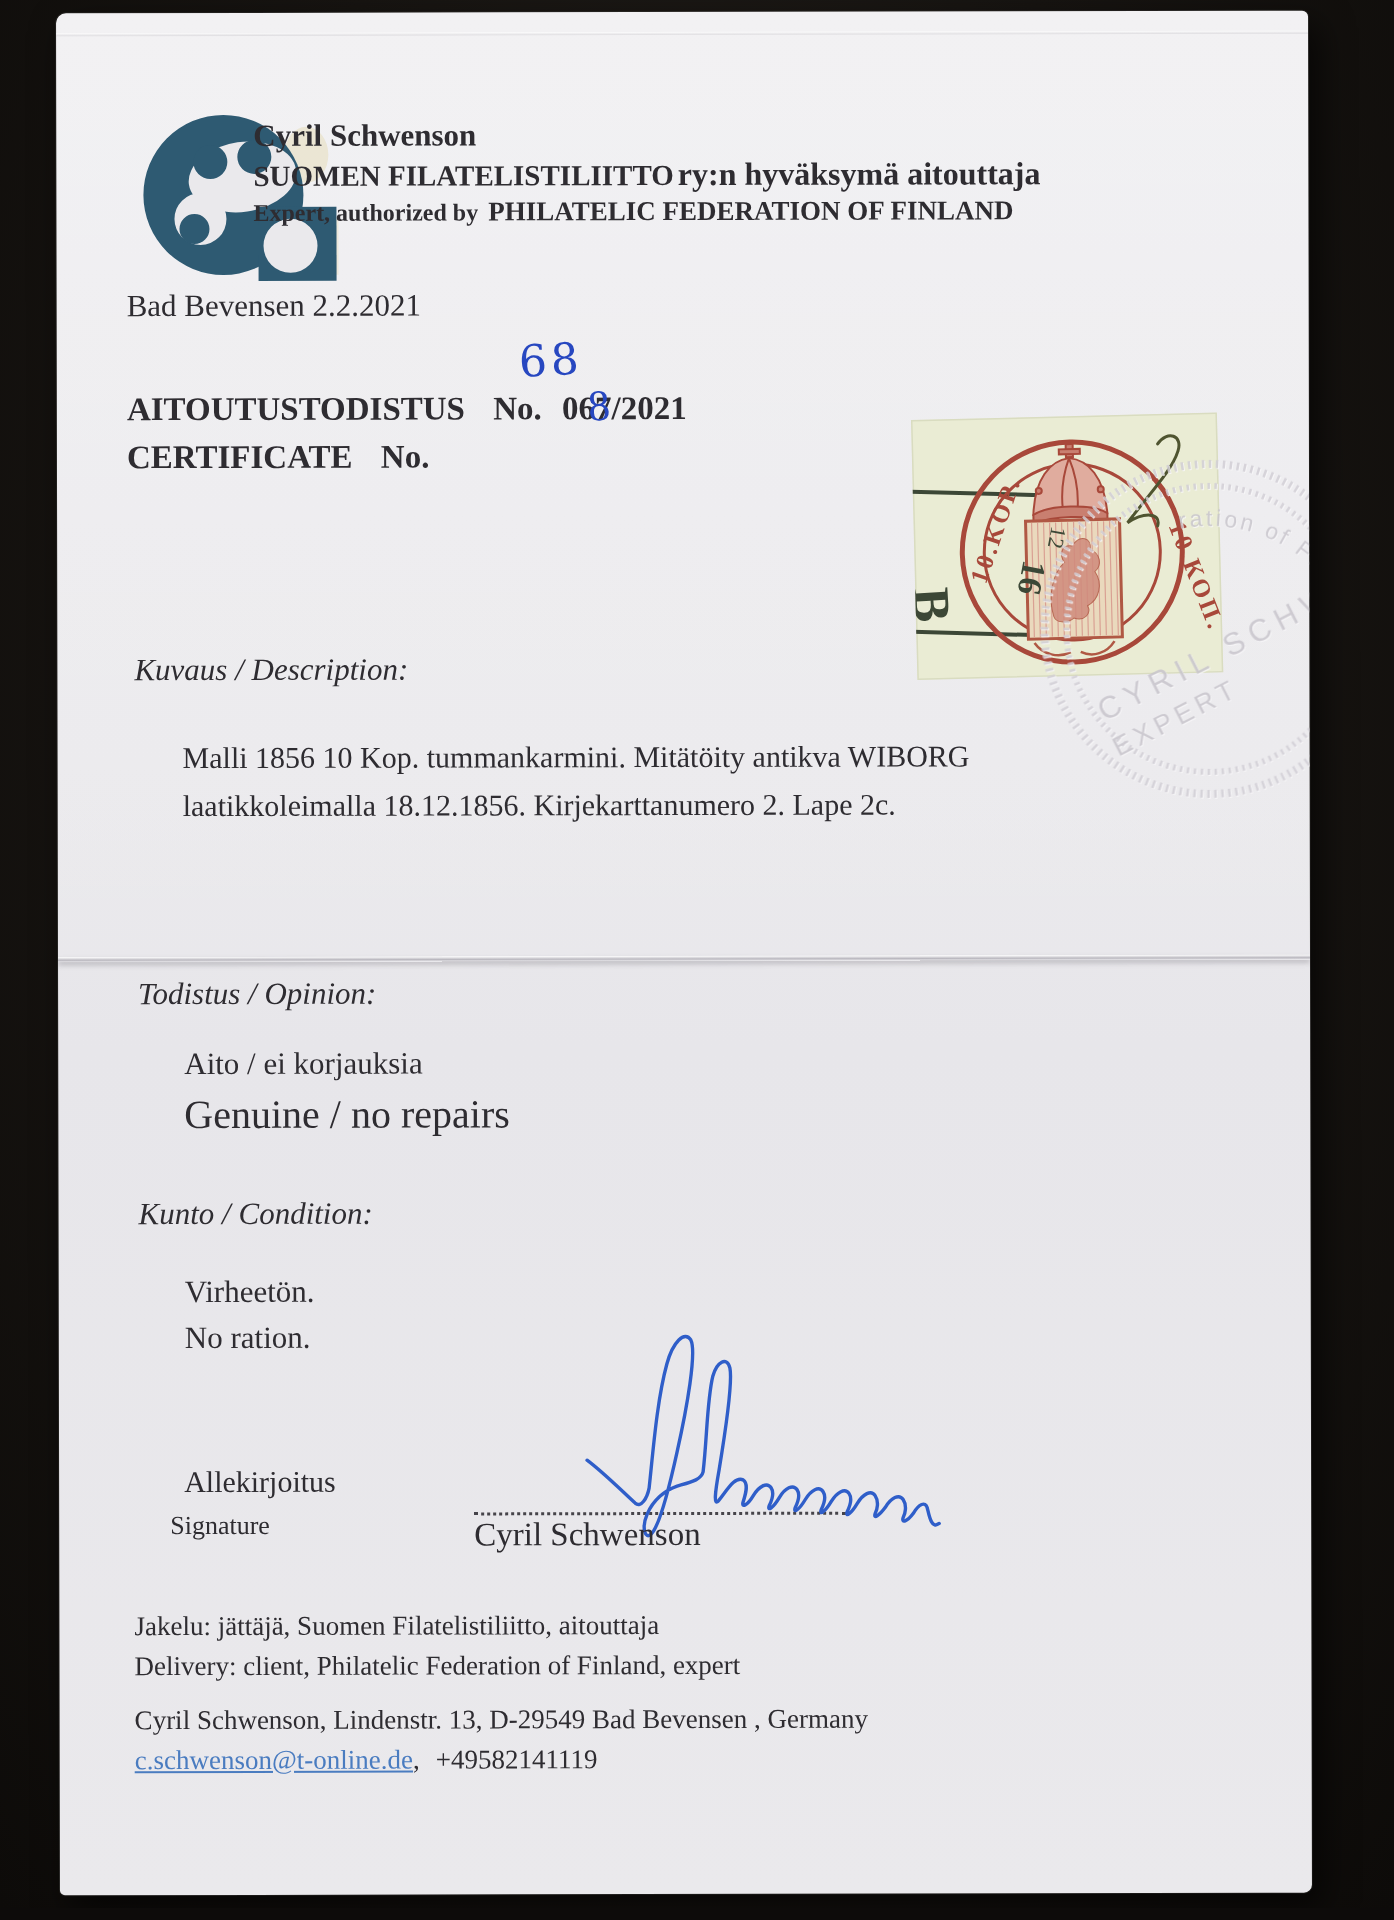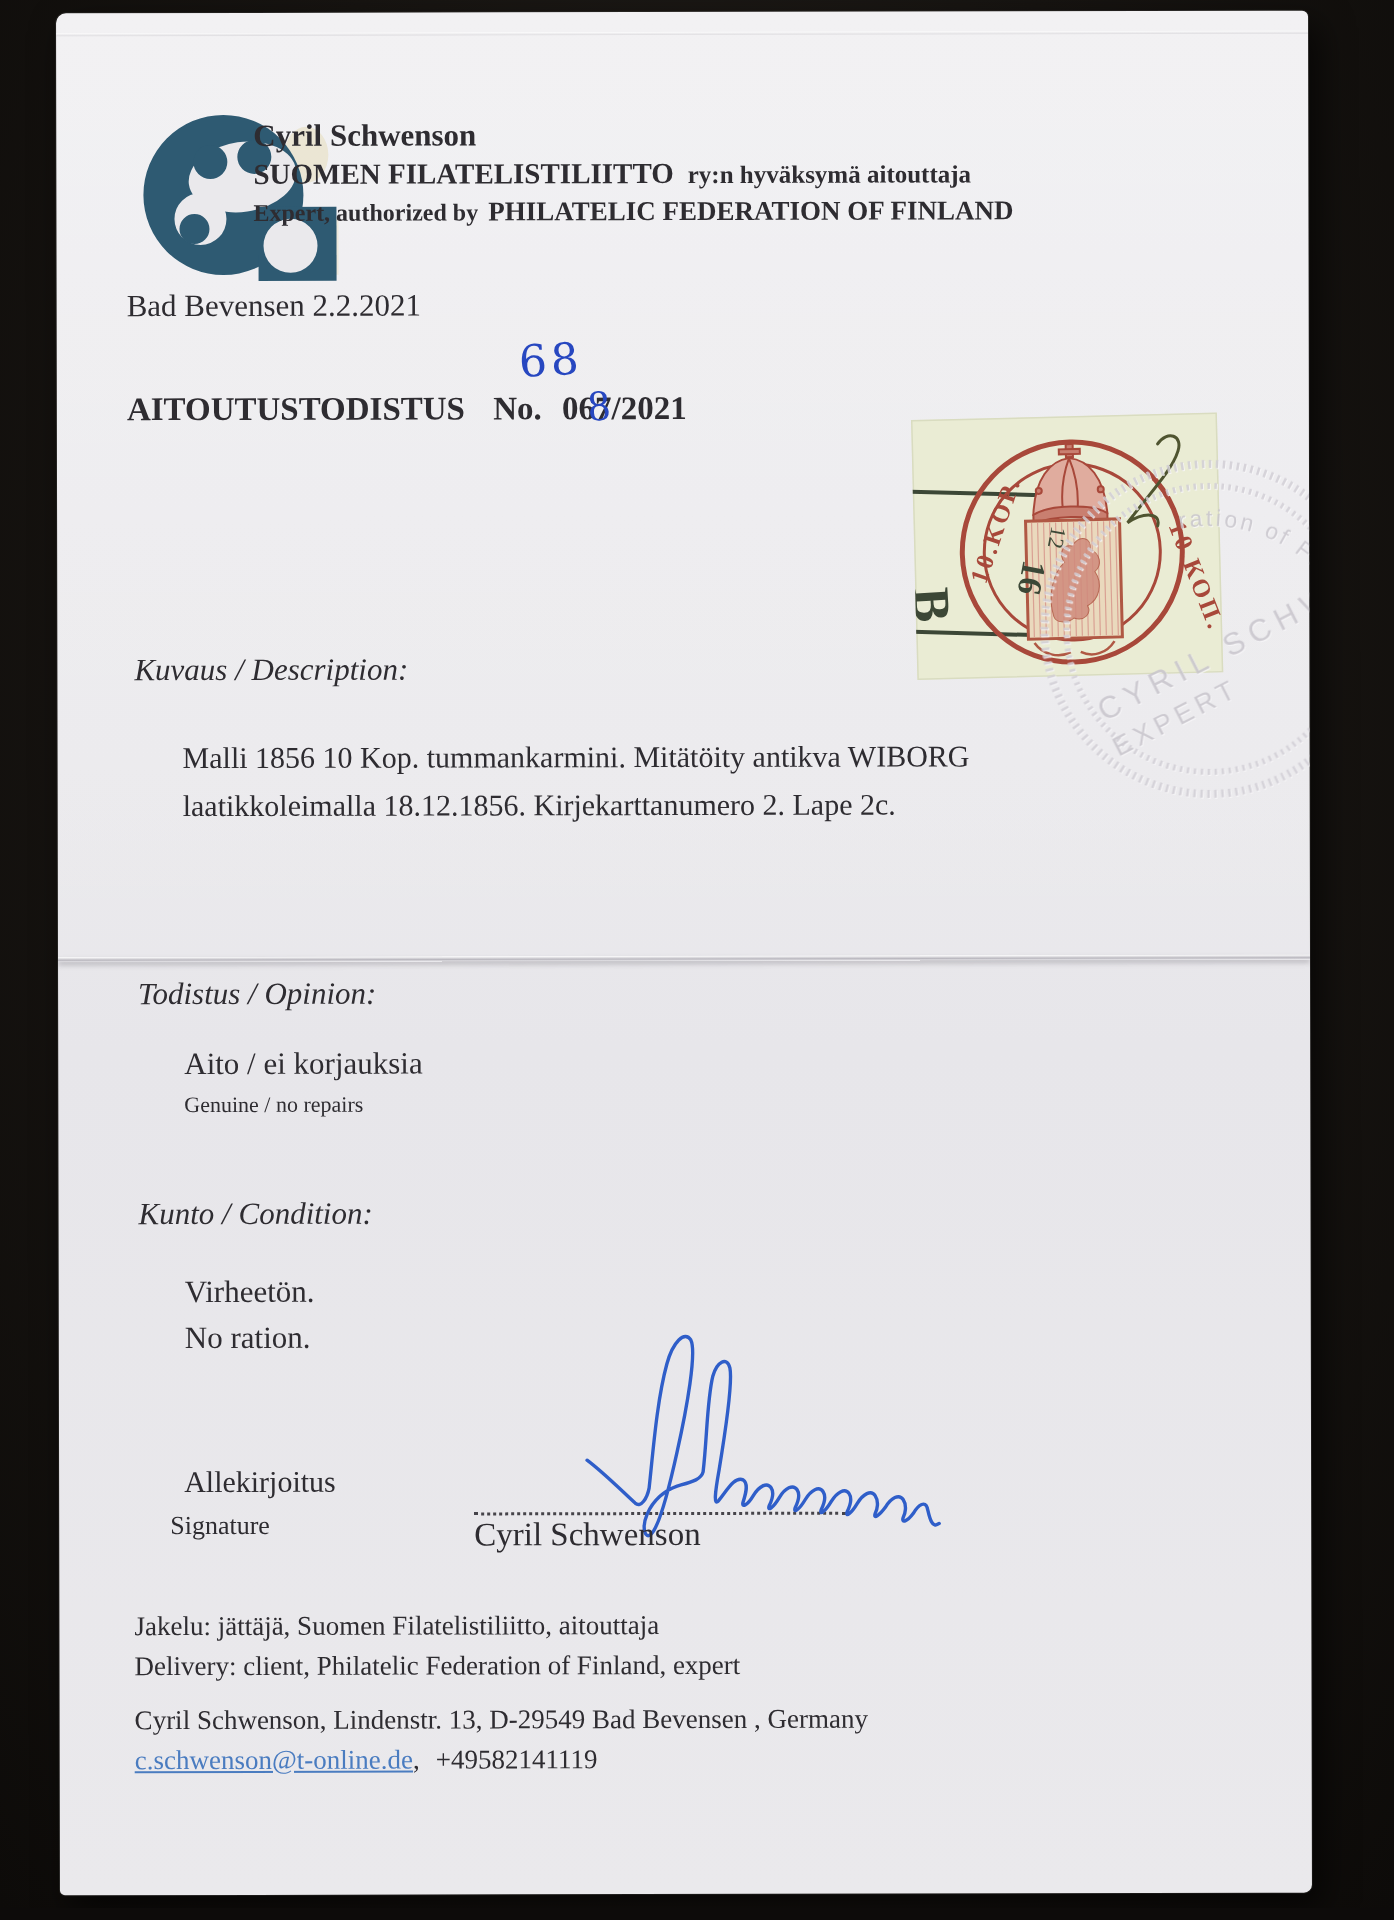--- a/index.html
+++ b/index.html
@@ -51,35 +51,39 @@
         <circle cx="116" cy="50" r="17" fill="#2e5a72"></circle>
         <circle cx="56" cy="122" r="15" fill="#2e5a72"></circle>
         <rect x="120" y="100" width="78" height="74" fill="#2e5a72"></rect>
         <circle cx="152" cy="139" r="27" fill="#eae9ec"></circle>
       </svg>
     </div>
 
     <div class="txt b" style="left:197px;top:106px;font-size:31px;">Cyril Schwenson</div>
     <div class="txt" style="left:197px;top:145px;">
       <span class="b" style="font-size:29px;">SUOMEN FILATELISTILIITTO</span>
-      <span class="b" style="font-size:25px;margin-left:10px;">ry:n hyväksymä aitouttaja</span>
+      <span class="b" style="font-size:32px;">ry:n hyväksymä aitouttaja</span>
     </div>
     <div class="txt" style="left:197px;top:184px;">
       <span class="b" style="font-size:24px;">Expert, authorized by</span>
       <span class="b" style="font-size:27px;margin-left:6px;">PHILATELIC FEDERATION OF FINLAND</span>
     </div>
 
     <div class="txt" style="left:70px;top:276px;font-size:31px;">Bad Bevensen 2.2.2021</div>
 
     <div class="hand68" style="left:462px;top:322px;">68</div>
 
     <div class="txt b" style="left:70px;top:378px;font-size:33px;">
       <span>AITOUTUSTODISTUS</span>
       <span style="margin-left:20px;">No.</span>
       <span style="margin-left:12px;">06</span><span class="num-stack"><span>7</span><span class="num-overlay">8</span></span><span>/2021</span>
+    </div>
+    <div class="txt b" style="left:70px;top:426px;font-size:33px;">
+      <span>CERTIFICATE</span>
+      <span style="margin-left:20px;">No.</span>
     </div>
 
     <div class="stamp-wrap">
       <svg width="306" height="260" viewBox="0 0 306 260">
         <rect x="0" y="0" width="306" height="260" fill="#eaecd4"></rect>
         <rect x="0" y="0" width="306" height="260" fill="none" stroke="#d9dcc0" stroke-width="3"></rect>
 
         <g transform="rotate(3 80 146)" stroke="#3c4736" fill="none">
           <rect x="-12" y="76" width="180" height="140" stroke-width="4"></rect>
         </g>
@@ -129,21 +133,21 @@
     </div>
 
     <div class="txt it" style="left:77px;top:640px;font-size:31px;">Kuvaus / Description:</div>
     <div class="txt" style="left:125px;top:728px;font-size:30px;">Malli 1856 10 Kop. tummankarmini. Mitätöity antikva WIBORG</div>
     <div class="txt" style="left:125px;top:776px;font-size:30px;">laatikkoleimalla 18.12.1856. Kirjekarttanumero 2. Lape 2c.</div>
 
     <div class="fold"></div>
 
     <div class="txt it" style="left:80px;top:964px;font-size:31px;">Todistus / Opinion:</div>
     <div class="txt" style="left:126px;top:1034px;font-size:31px;">Aito / ei korjauksia</div>
-    <div class="txt" style="left:126px;top:1080px;font-size:22px;">Genuine / no repairs</div>
+    <div class="txt" style="left:126px;top:1080px;font-size:40px;">Genuine / no repairs</div>
 
     <div class="txt it" style="left:80px;top:1184px;font-size:31px;">Kunto / Condition:</div>
     <div class="txt" style="left:126px;top:1262px;font-size:31px;">Virheetön.</div>
     <div class="txt" style="left:126px;top:1308px;font-size:31px;">No ration.</div>
 
     <div class="dotline" style="left:415px;top:1486px;width:372px;"></div>
     <div class="sig-wrap">
       <svg width="520" height="270" viewBox="0 0 520 270">
         <g transform="translate(-440,-1300)">
           <path d="M 586 1460

